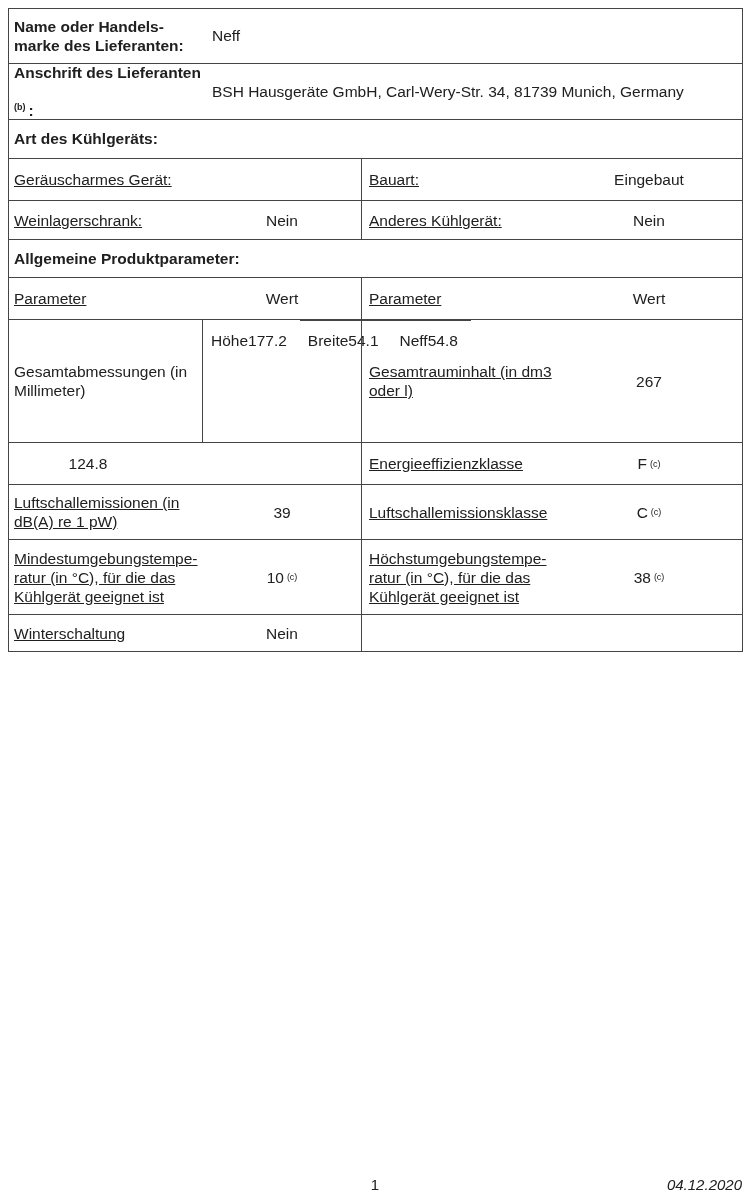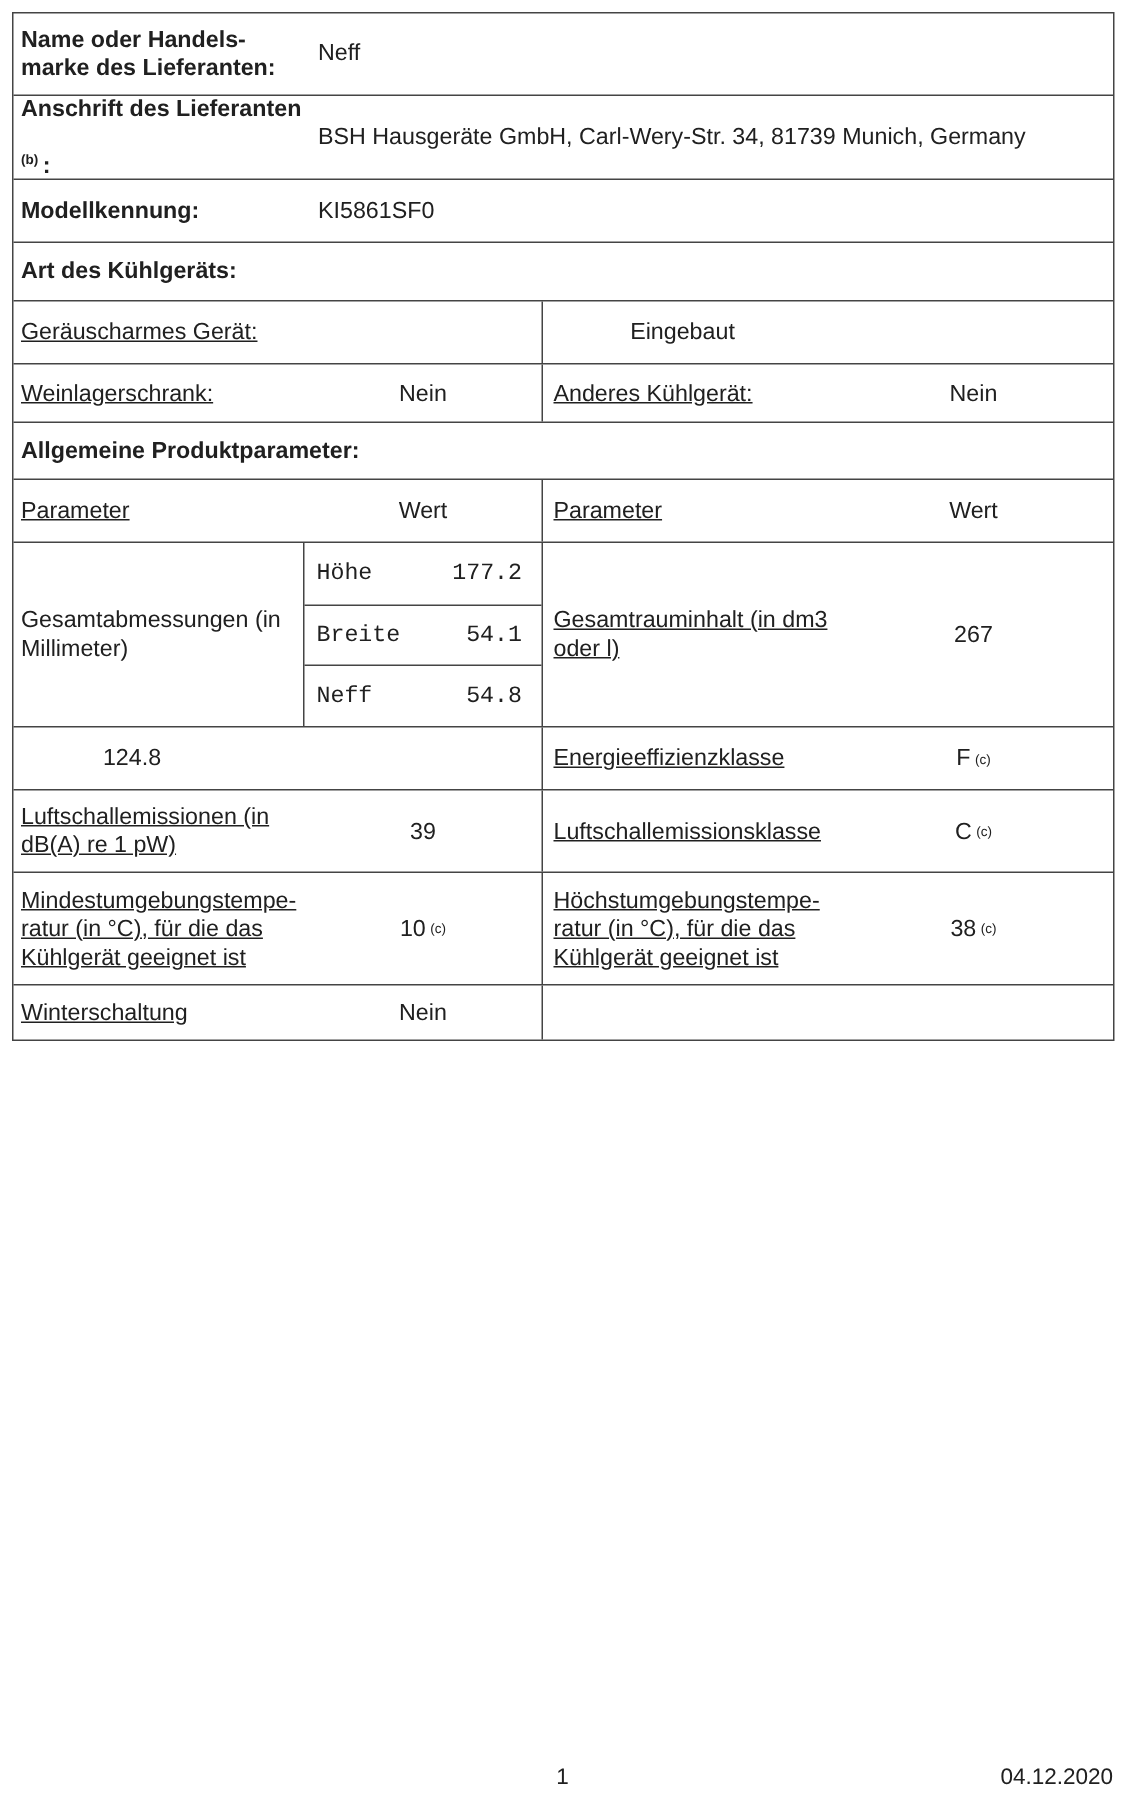--- a/index.html
+++ b/index.html
@@ -26,34 +26,34 @@
   .r-section { padding-left:5px; display:flex; align-items:center; font-weight:bold; }
   
   .half-l { width:352px; display:flex; align-items:stretch; }
   .half-r { flex:1; border-left:1.5px solid #444; display:flex; align-items:stretch; }
   .cell-lbl { flex:1; padding-left:5px; display:flex; align-items:center; line-height:19px;text-decoration:underline; }
   .half-r .cell-lbl { padding-left:7px; }
   .cell-val-l { width:158px; display:flex; align-items:center; justify-content:center; text-align:center; line-height:19px; }
   .cell-val-r { width:186px; display:flex; align-items:center; justify-content:center; text-align:left; line-height:19px; }
   
   .dim-lbl { width:193px; padding-left:5px; display:flex; align-items:center; line-height:19px; }
-  .dim-sub { width:159px; border-left:1.5px solid #444; display:flex; flex-direction:column;font-family:Liberation Mono, monospace; }
+  .dim-sub { width:159px; border-left:1.5px solid #444; display:flex; flex-direction:row; }
   .dim-subrow { height:41px; display:flex; align-items:center; }
   .dim-subrow + .dim-subrow { border-top:1.5px solid #444; }
   .dim-subrow .sl { flex:1; padding-left:8px; }
   .dim-subrow .sv { padding-right:13px; text-align:right; }
   sup.mark { font-size:9px; line-height:0; vertical-align:6px; letter-spacing:0; }
   .supgap { display:inline-block; width:3px; }
   
   .h54{height:54px}.h56{height:56px}.h42{height:42px}.h39{height:39px}
   .h38{height:38px}.h123{height:123px}.h55{height:55px}.h57{height:57px}
   .h75{height:75px}.h37{height:37px}
   
   .footer-page { position:absolute; left:0; top:1176px; width:750px; text-align:center; font-size:15px; }
-  .footer-date { position:absolute; right:8px; top:1176px; font-size:15px; }
+  .footer-date { position:absolute; right:8px; top:1176px; font-size:15px;font-style:italic; }
 </style>
 </head>
 <body>
 
 <div class="sheet">
 
   <div class="fiche-table">
 
     <div class="row r-top h54">
       <div class="lbl pre">Name oder Handels-
@@ -62,32 +62,29 @@
     </div>
 
     <div class="row r-top h56">
       <div class="lbl">
         <span class="pre"><span>Anschrift des Lieferanten</span><br>
         <sup class="mark">(b)</sup><span class="supgap"></span><span>:</span></span>
       </div>
       <div class="val">BSH Hausgeräte GmbH, Carl-Wery-Str. 34, 81739 Munich, Germany</div>
     </div>
 
-    <div class="row r-top h42">
-      <div class="lbl">Modellkennung:</div>
-      <div class="val">KI5861SF0</div>
-    </div>
 
     <div class="row r-section h39">Art des Kühlgeräts:</div>
 
     <div class="row h42">
       <div class="half-l">
         <div class="cell-lbl">Geräuscharmes Gerät:</div>
       </div>
       <div class="half-r">
+        <div class="cell-lbl">Bauart:</div>
         <div class="cell-val-r">Eingebaut</div>
       </div>
     </div>
 
     <div class="row h39">
       <div class="half-l">
         <div class="cell-lbl">Weinlagerschrank:</div>
         <div class="cell-val-l">Nein</div>
       </div>
       <div class="half-r">

